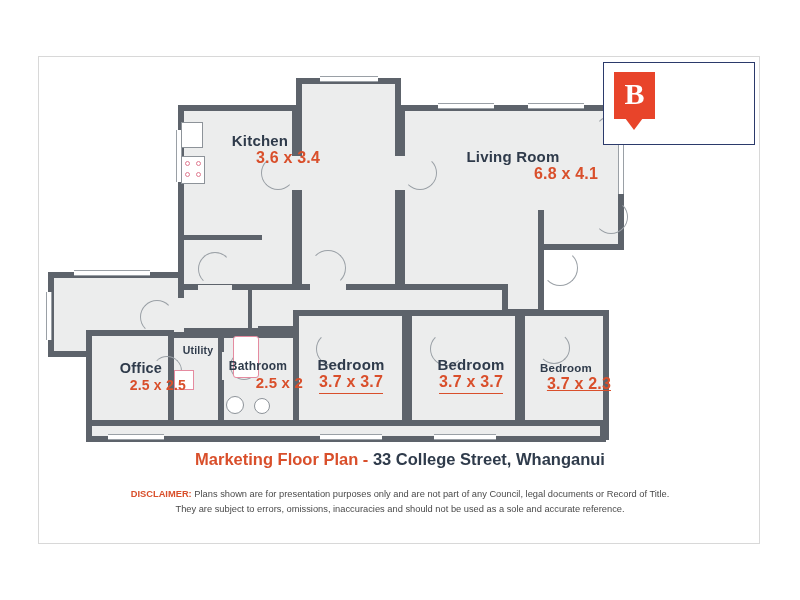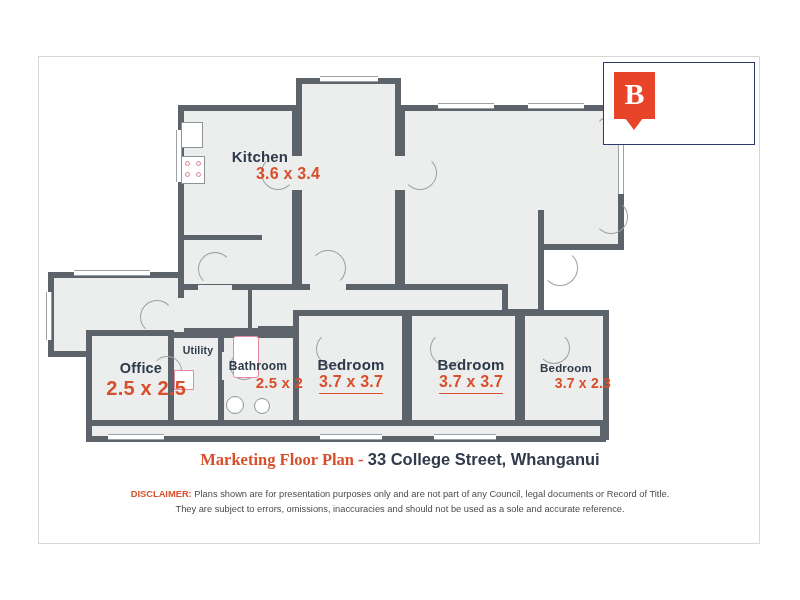--- a/index.html
+++ b/index.html
@@ -58,39 +58,39 @@
     position: absolute;
     text-align: center;
     color: #2d3a4a;
     font-weight: bold;
     line-height: 1.15;
     letter-spacing: .2px;
   }
   .label .name { display: block; color: #2f3b4b; }
   .label .dim  { display: block; color: #d94f2b; text-align: right; }
 
-  .lbl-kitchen { left: 152px; top: 88px; width: 120px; font-size: 15px; }
+  .lbl-kitchen { left: 152px; top: 72px; width: 120px; font-size: 15px; }
   .lbl-kitchen .dim { font-size: 16px; }
   .lbl-dining  { left: 252px; top: 63px; width: 96px; font-size: 15px; }
   .lbl-dining .dim { font-size: 16px; }
   .lbl-living  { left: 380px; top: 88px; width: 170px; font-size: 15px; }
   .lbl-living .dim { font-size: 16px; }
   .lbl-cons    { left: 8px;  top: 223px; width: 130px; font-size: 14.5px; }
   .lbl-cons .dim { font-size: 15px; }
   .lbl-office  { left: 48px; top: 300px; width: 90px; font-size: 14.5px; }
-  .lbl-office .dim { font-size: 20px; }
+  .lbl-office .dim { font-size: 14px; }
   .lbl-utility { left: 122px; top: 284px; width: 56px; font-size: 10.5px; font-weight: bold; }
   .lbl-bath    { left: 165px; top: 300px; width: 90px; font-size: 12px; }
   .lbl-bath .dim { font-size: 15px; }
   .lbl-bed1    { left: 248px; top: 296px; width: 110px; font-size: 15px; }
   .lbl-bed1 .dim { font-size: 16px; }
   .lbl-bed2    { left: 368px; top: 296px; width: 110px; font-size: 15px; }
   .lbl-bed2 .dim { font-size: 16px; }
   .lbl-bed3    { left: 473px; top: 302px; width: 90px; font-size: 11.5px; }
-  .lbl-bed3 .dim { font-size: 14px; }
+  .lbl-bed3 .dim { font-size: 16px; text-decoration: underline; }
 
   .underline-dim .dim {
     border-bottom: 1.6px solid #d94f2b;
     display: inline-block;
     padding-bottom: 1px;
   }
 
   
   .door {
     position: absolute;
@@ -183,21 +183,21 @@
   
   .caption {
     position: absolute;
     left: 0; right: 0;
     top: 450px;
     text-align: center;
     font-size: 16.5px;
     font-weight: bold;
     color: #2f3b4b;
   }
-  .caption .hl { color: #d94f2b; font-family: Liberation Serif, serif; }
+  .caption .hl { color: #d94f2b; }
 
   .disclaimer {
     position: absolute;
     left: 40px; right: 40px;
     top: 487px;
     text-align: center;
     font-size: 9.3px;
     color: #4a4a4a;
     line-height: 1.65;
   }
@@ -291,20 +291,24 @@
     <div class="fixture round" style="left:206px; top:338px; width:16px; height:16px;"></div>
 
     <div class="fixture pink" style="left:126px; top:310px; width:20px; height:20px;"></div>
 
     <div class="label lbl-kitchen">
       <span class="name">Kitchen</span>
       <span class="dim">3.6 x 3.4</span>
     </div>
 
 
+    <div class="label lbl-living">
+      <span class="name">Living Room</span>
+      <span class="dim">6.8 x 4.1</span>
+    </div>
 
 
     <div class="label lbl-office">
       <span class="name">Office</span>
       <span class="dim">2.5 x 2.5</span>
     </div>
 
     <div class="label lbl-utility">
       <span class="name">Utility</span>
     </div>

